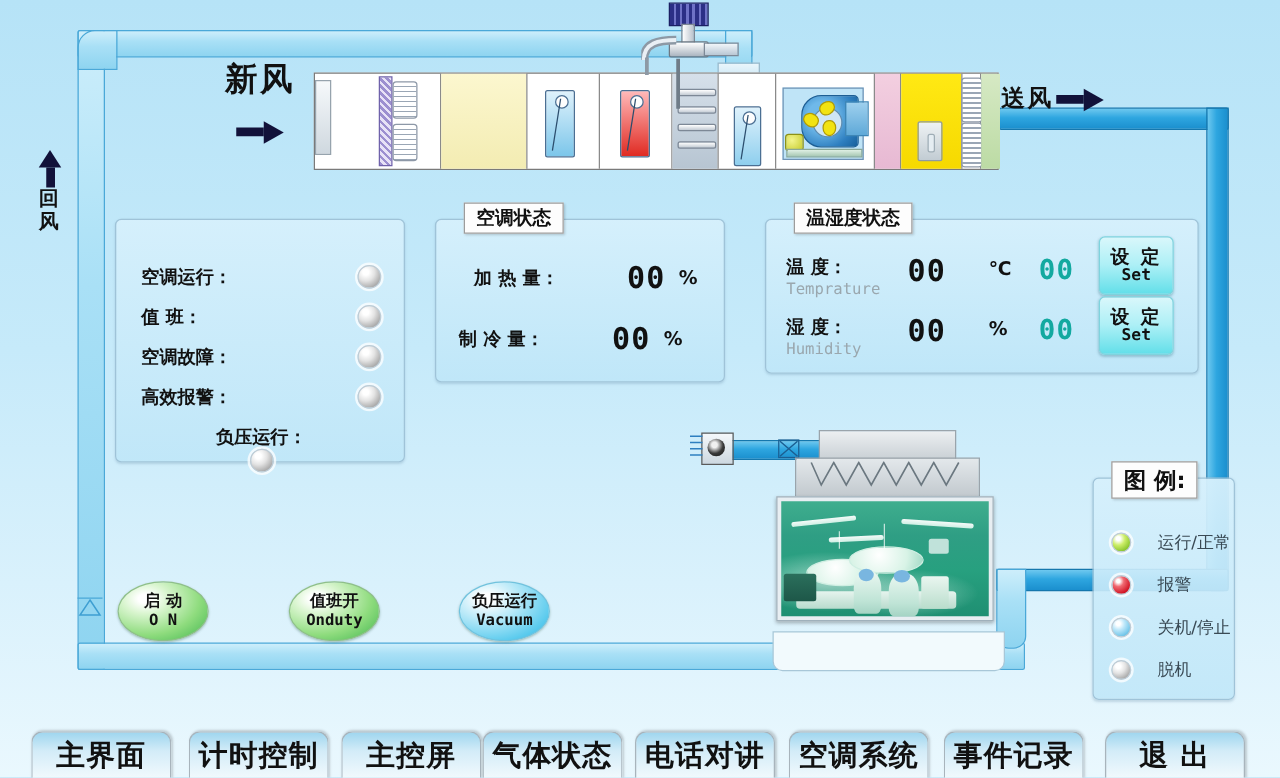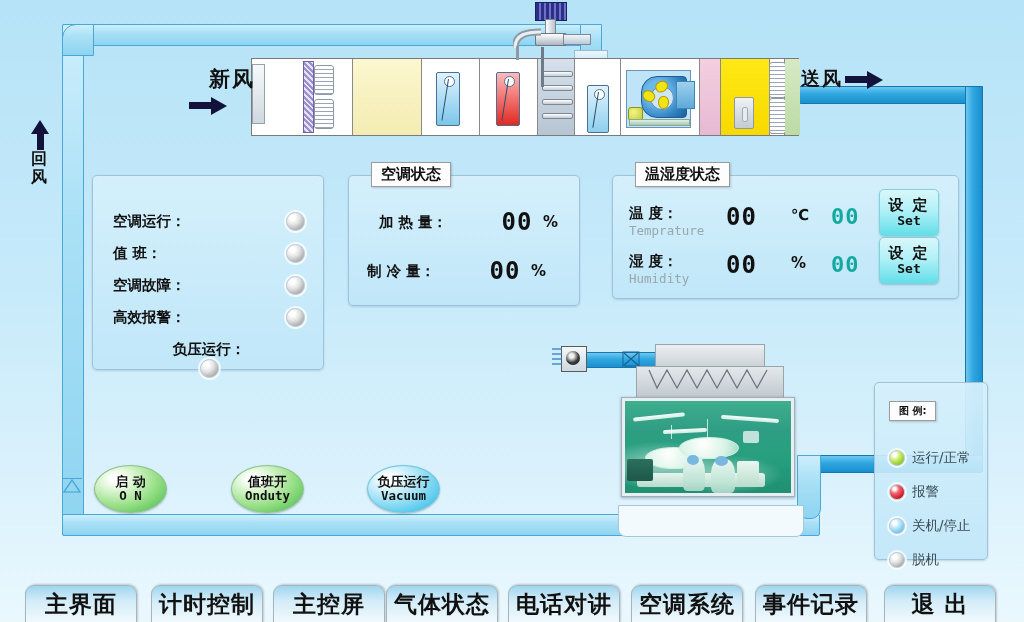--- a/index.html
+++ b/index.html
@@ -137,21 +137,21 @@
   .orcap{position:absolute;border-radius:50%;background:#79b6e0;}
   .orbed{position:absolute;background:linear-gradient(180deg,#e6f4ee,#b8dbcd);border-radius:3px;}
 
   #hepa{position:absolute;left:655px;top:344px;width:108px;height:24px;
     background:linear-gradient(180deg,#eceff1,#c7ced3);border:1px solid #9aa4ab;}
   #hepabase{position:absolute;left:636px;top:366px;width:146px;height:30px;
     background:linear-gradient(180deg,#e3e8eb,#c2c9ce);border:1px solid #9aa4ab;}
 
   
   #legend{position:absolute;left:874px;top:382px;width:112px;height:176px;}
-  .lgrow{position:absolute;display:flex;align-items:center;gap:7px;margin-top:24px;}
+  .lgrow{position:absolute;display:flex;align-items:center;gap:21px;}
   .lgtext{font-size:13.5px;color:#3a4a55;font-family:"DejaVu Sans","Liberation Sans",sans-serif;white-space:nowrap;}
 
   
   #tabbar{position:absolute;left:0;top:585px;width:1024px;height:37px;}
   .tab{position:absolute;top:0;width:110px;height:37px;
     border-radius:9px 9px 0 0;border:1px solid #a8b4bc;border-bottom:none;
     background:linear-gradient(180deg,#9fd6ef 0%,#d3ecf8 40%,#f2fafd 100%);
     box-shadow:1px -1px 2px rgba(0,0,0,.18);
     display:flex;align-items:center;justify-content:center;}
   .tab span{font-size:23px;font-weight:bold;color:#111;letter-spacing:1px;
@@ -284,21 +284,21 @@
   <div class="valve-body" style="left:535px;top:33px;width:30px;"></div>
   <div class="valve-pipe" style="left:563px;top:34px;width:26px;"></div>
   <svg style="position:absolute;left:513px;top:28px;width:30px;height:22px;">
     <path d="M2,20 C2,6 14,4 28,4" stroke="#8d99a5" stroke-width="7" fill="none"></path>
     <path d="M2,20 C2,6 14,4 28,4" stroke="#e9eff4" stroke-width="3.2" fill="none"></path>
   </svg>
   <div style="position:absolute;left:516px;top:46px;width:3px;height:14px;background:#8d99a5;"></div>
 
   <div style="position:absolute;left:541px;top:47px;width:3px;height:40px;background:#6f7c88;"></div>
 
-  <div class="cnlabel" style="left:180px;top:65px;font-size:21px;letter-spacing:2px;margin-left:29px;">新风</div>
+  <div class="cnlabel" style="left:180px;top:46px;font-size:26px;letter-spacing:2px;">新风</div>
   <div class="arrow-r-tail" style="left:189px;top:102px;width:22px;"></div>
   <div class="arrow-r" style="left:211px;top:96.5px;"></div>
 
   <div class="cnlabel" style="left:801px;top:66px;font-size:19px;letter-spacing:2px;">送风</div>
   <div class="arrow-r-tail" style="left:845px;top:76px;width:22px;"></div>
   <div class="arrow-r" style="left:867px;top:70.5px;"></div>
 
   <div class="arrow-u" style="left:31px;top:120px;"></div>
   <div class="arrow-u-tail" style="left:36.5px;top:134px;height:16px;"></div>
   <div class="cnlabel" style="left:31px;top:150px;font-size:16px;width:16px;line-height:1.12;word-break:break-all;"><span>回风</span></div>
@@ -404,21 +404,21 @@
       <div class="orcap" style="left:62px;top:54px;width:12px;height:10px;"></div>
       <div class="ordoc" style="left:86px;top:58px;width:24px;height:34px;"></div>
       <div class="orcap" style="left:90px;top:55px;width:13px;height:10px;"></div>
       <div style="position:absolute;left:112px;top:60px;width:22px;height:26px;background:linear-gradient(180deg,#eaf6f0,#b9ddcc);border-radius:2px;"></div>
       <div style="position:absolute;left:118px;top:30px;width:16px;height:12px;background:rgba(255,255,255,.7);border-radius:2px;"></div>
       <div style="position:absolute;left:2px;top:58px;width:26px;height:22px;background:linear-gradient(180deg,#2b6f5c,#1d5748);border-radius:2px;"></div>
     </div>
   </div>
 
   <div class="panel" id="legend">
-    <div class="panel-title" style="left:14px;font-size:10px;margin-top:32px;">图 例:</div>
+    <div class="panel-title" style="left:14px;font-size:18px;">图 例:</div>
 
     <div class="lgrow" style="left:14px;top:42px;">
       <span class="lamp green" style="width:14px;height:14px;"></span>
       <span class="lgtext">运行/正常</span>
     </div>
     <div class="lgrow" style="left:14px;top:76px;">
       <span class="lamp red" style="width:14px;height:14px;"></span>
       <span class="lgtext">报警</span>
     </div>
     <div class="lgrow" style="left:14px;top:110px;">

